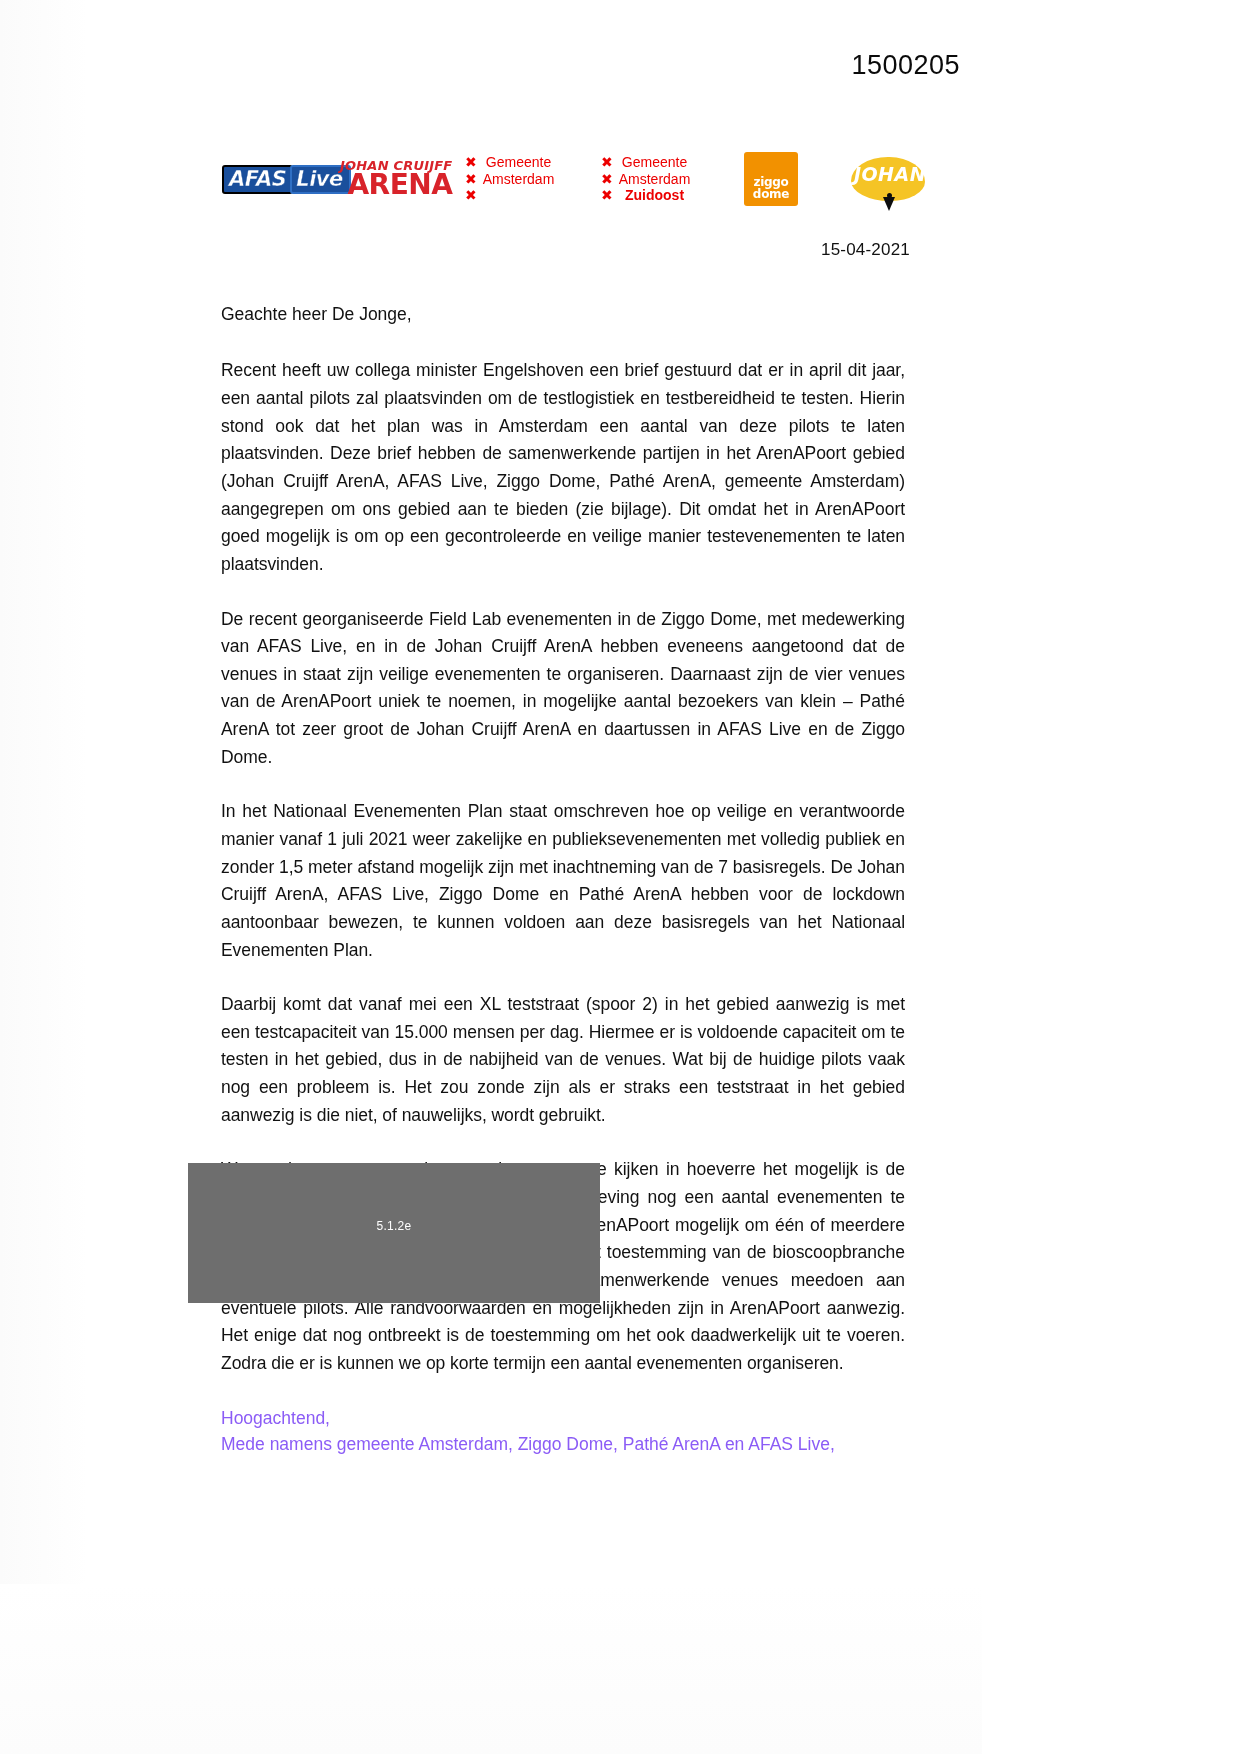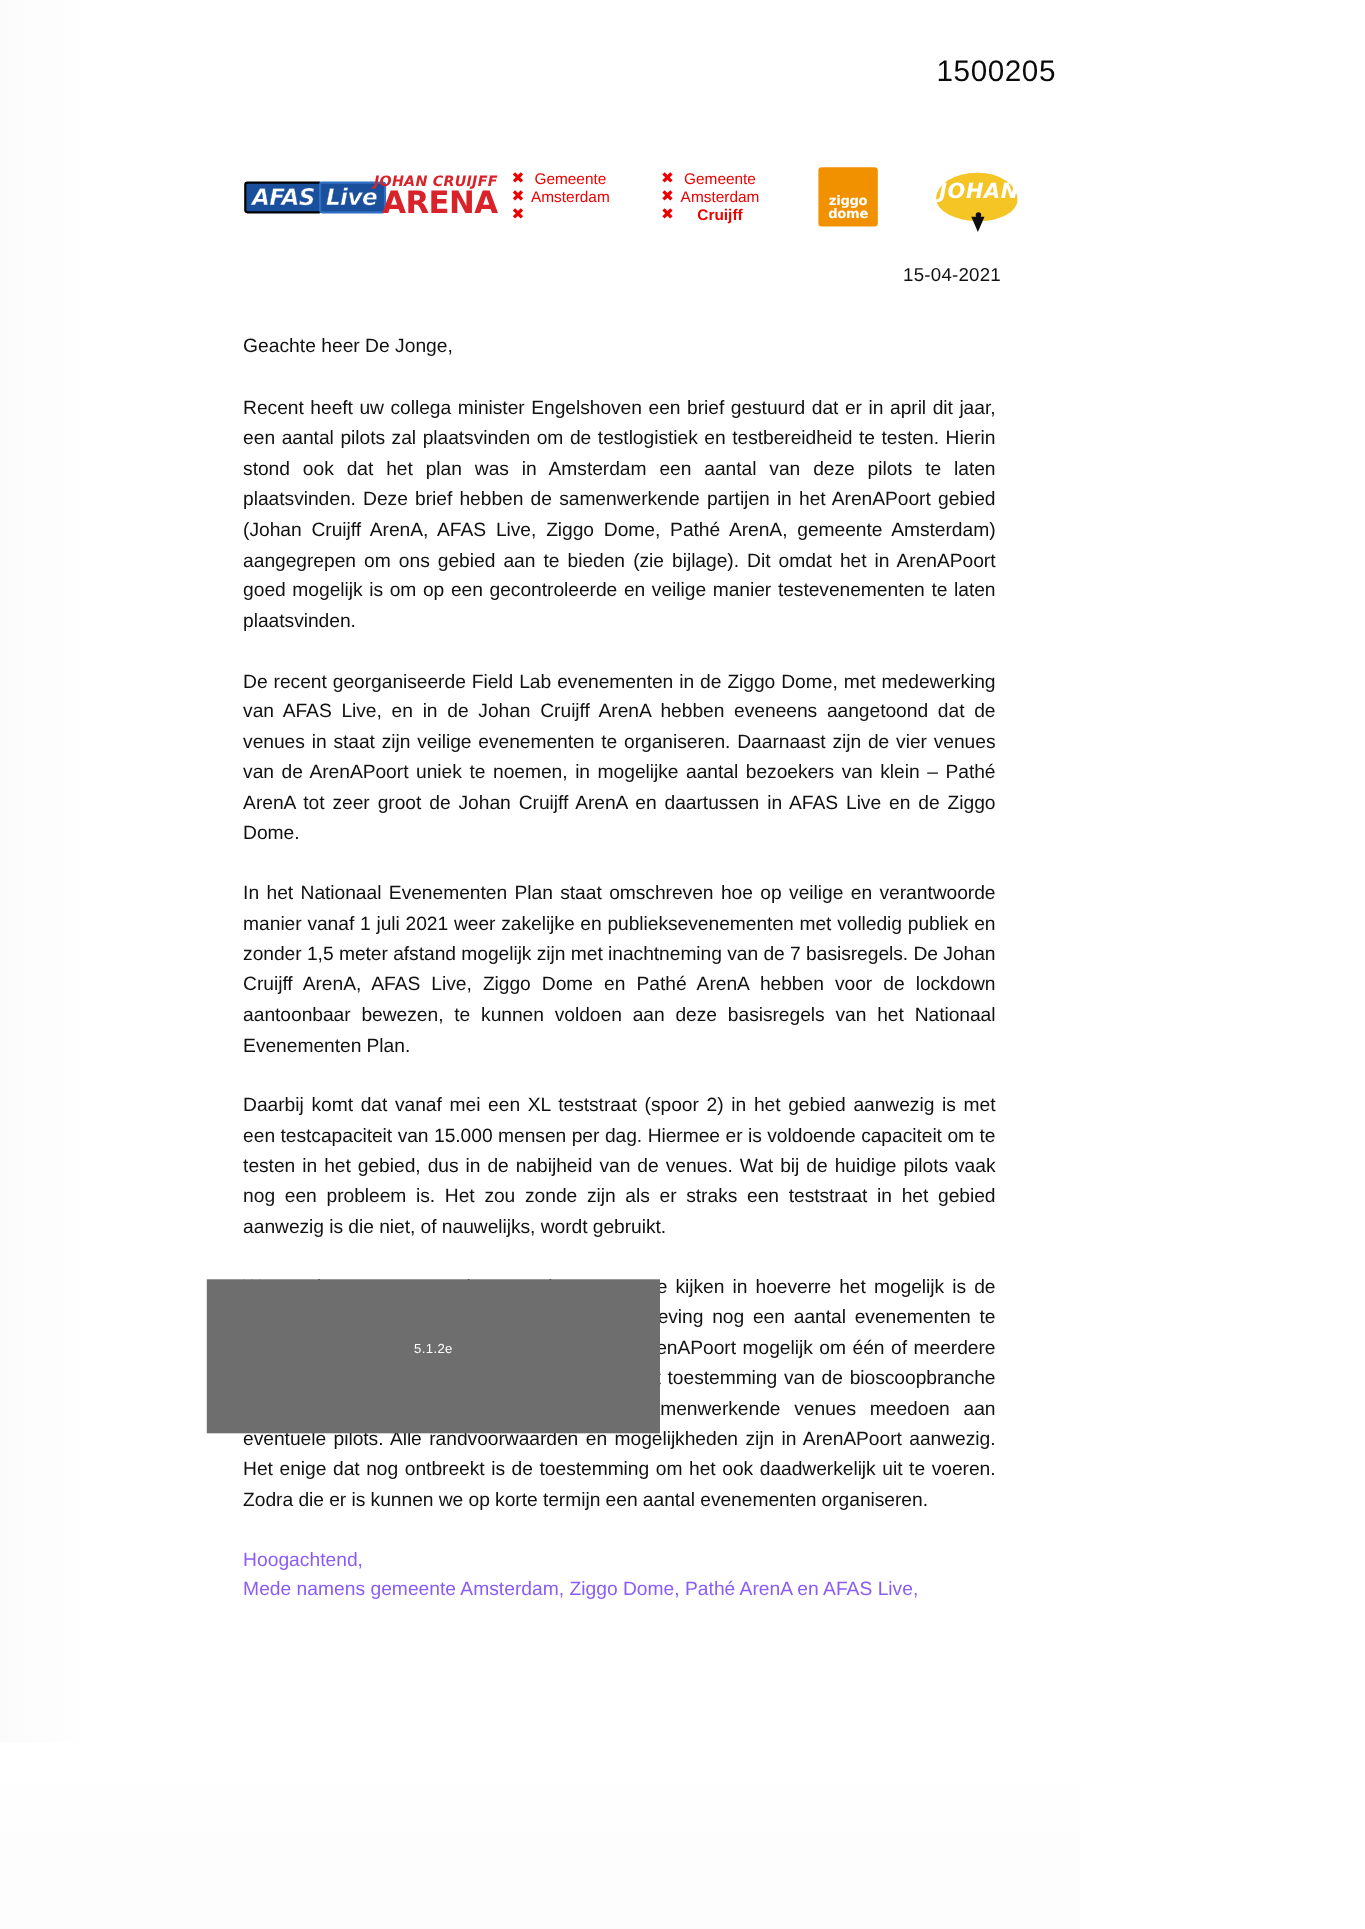--- a/index.html
+++ b/index.html
@@ -323,21 +323,21 @@
     <div class="logo-slot slot-gem2">
       <div class="gem-logo">
         <div class="gem-crosses">
           <span>✖</span>
             <span>✖</span>
             <span>✖</span>
         </div>
         <div class="gem-words">
           <span>Gemeente</span>
           <span>Amsterdam</span>
-          <span class="bold">Cruijff</span>
+          <span class="bold">Zuidoost</span>
         </div>
       </div>
     </div>
 
     <div class="logo-slot slot-ziggo">
       <div class="ziggo-logo">
         <div class="ziggo-text">
           <span>ziggo</span>
           <span>dome</span>
         </div>

